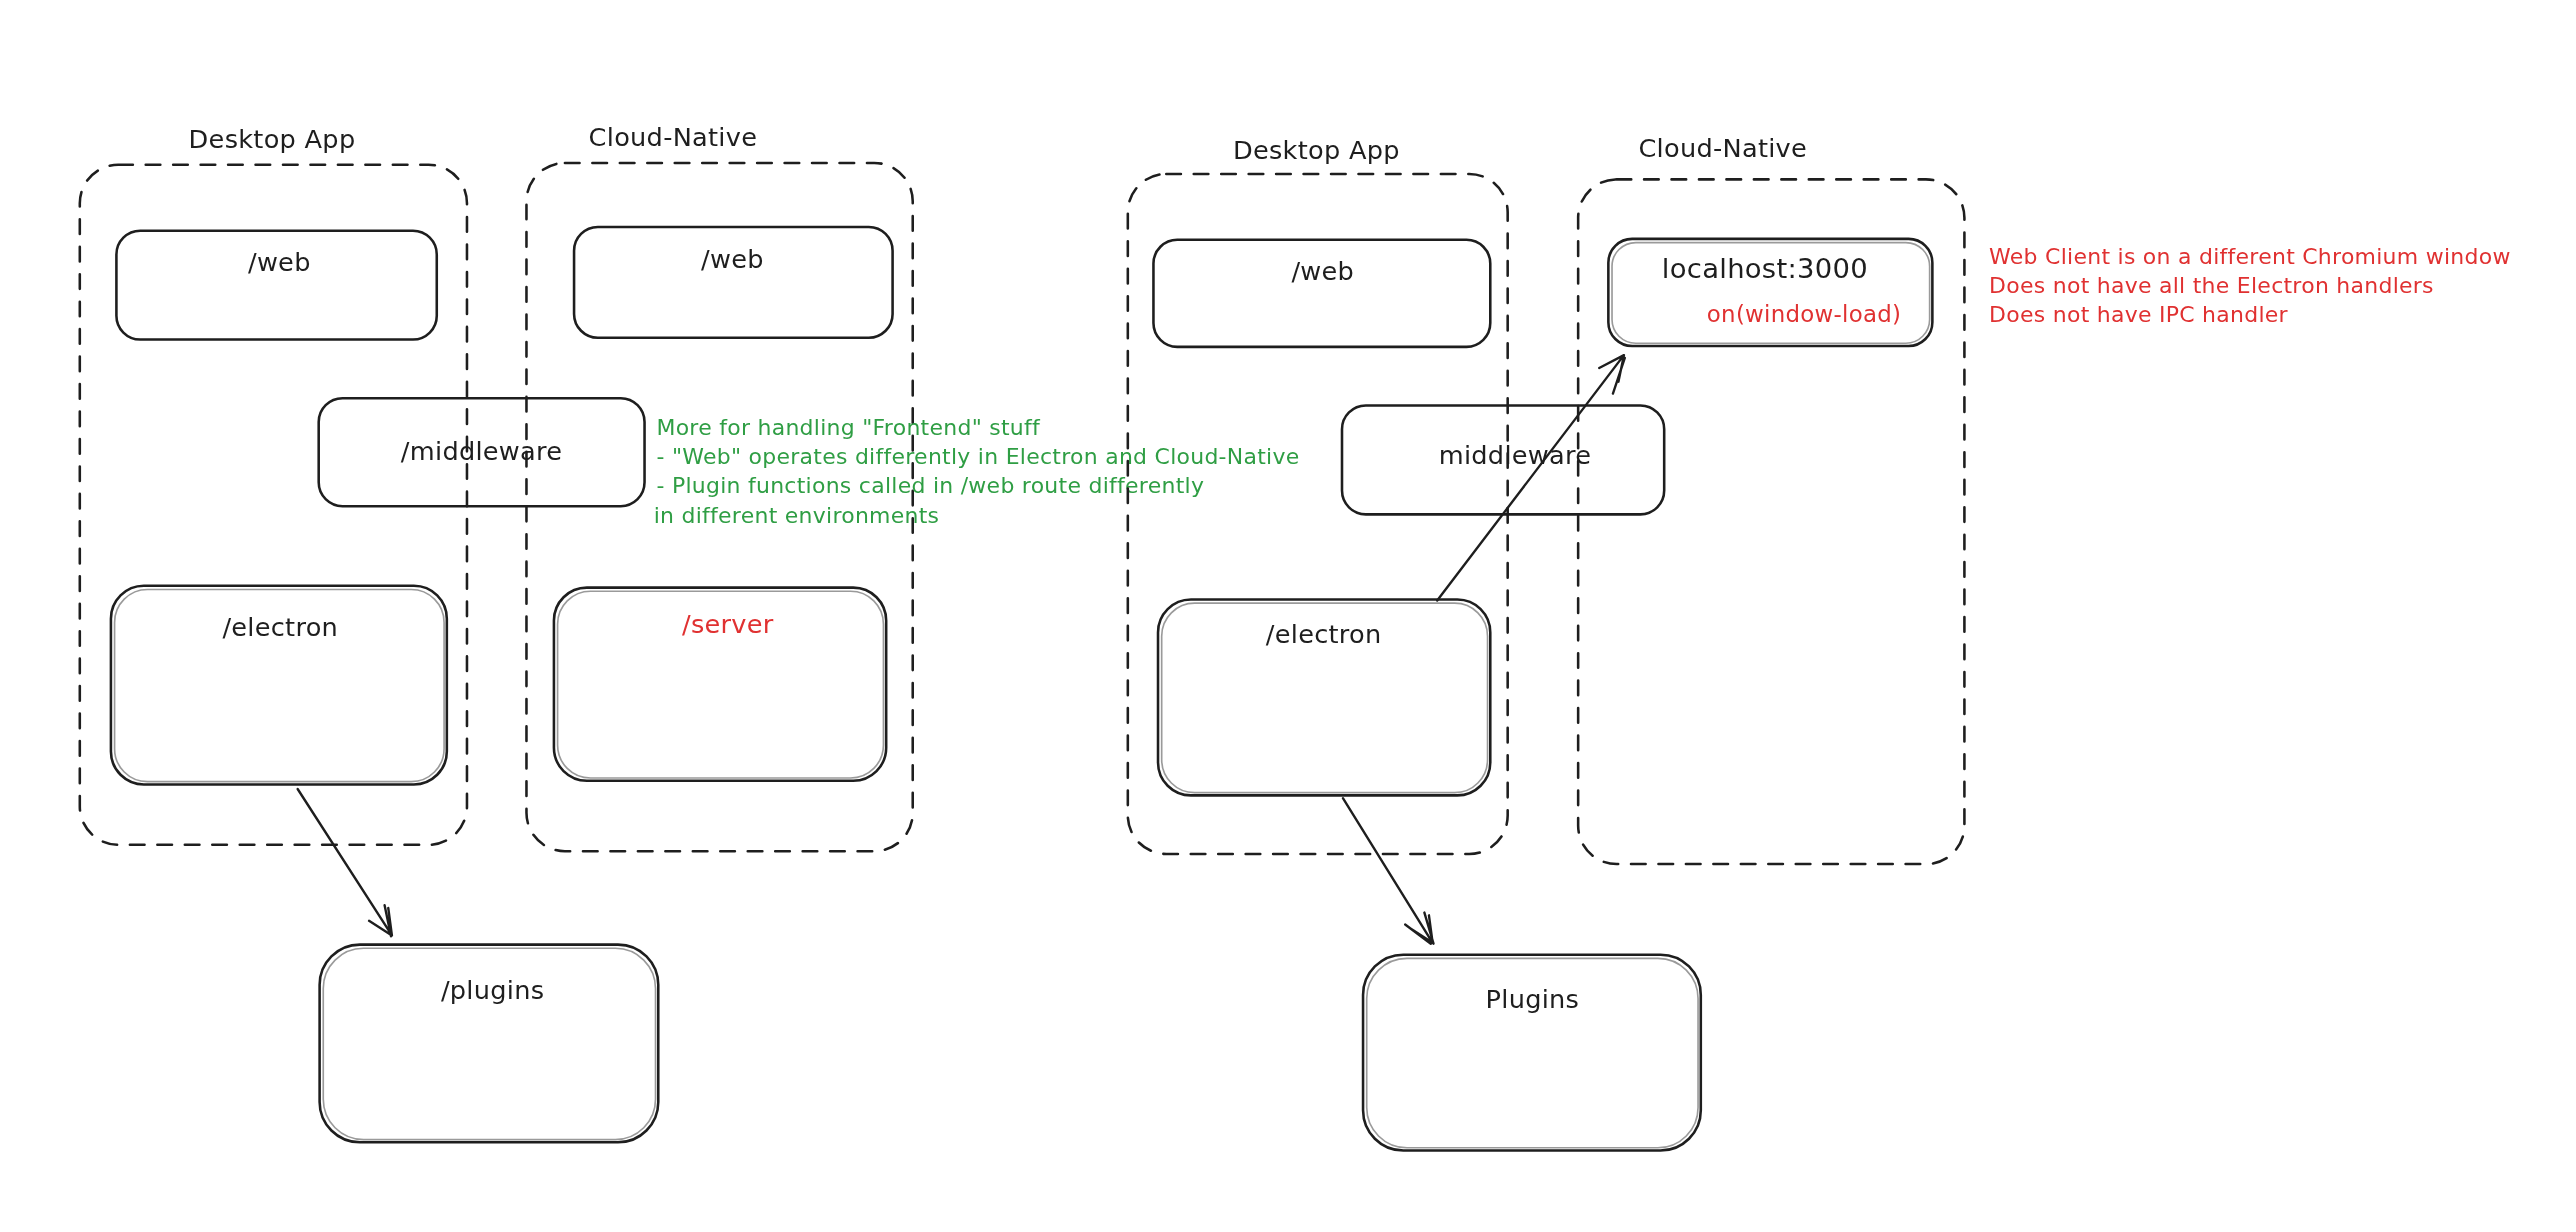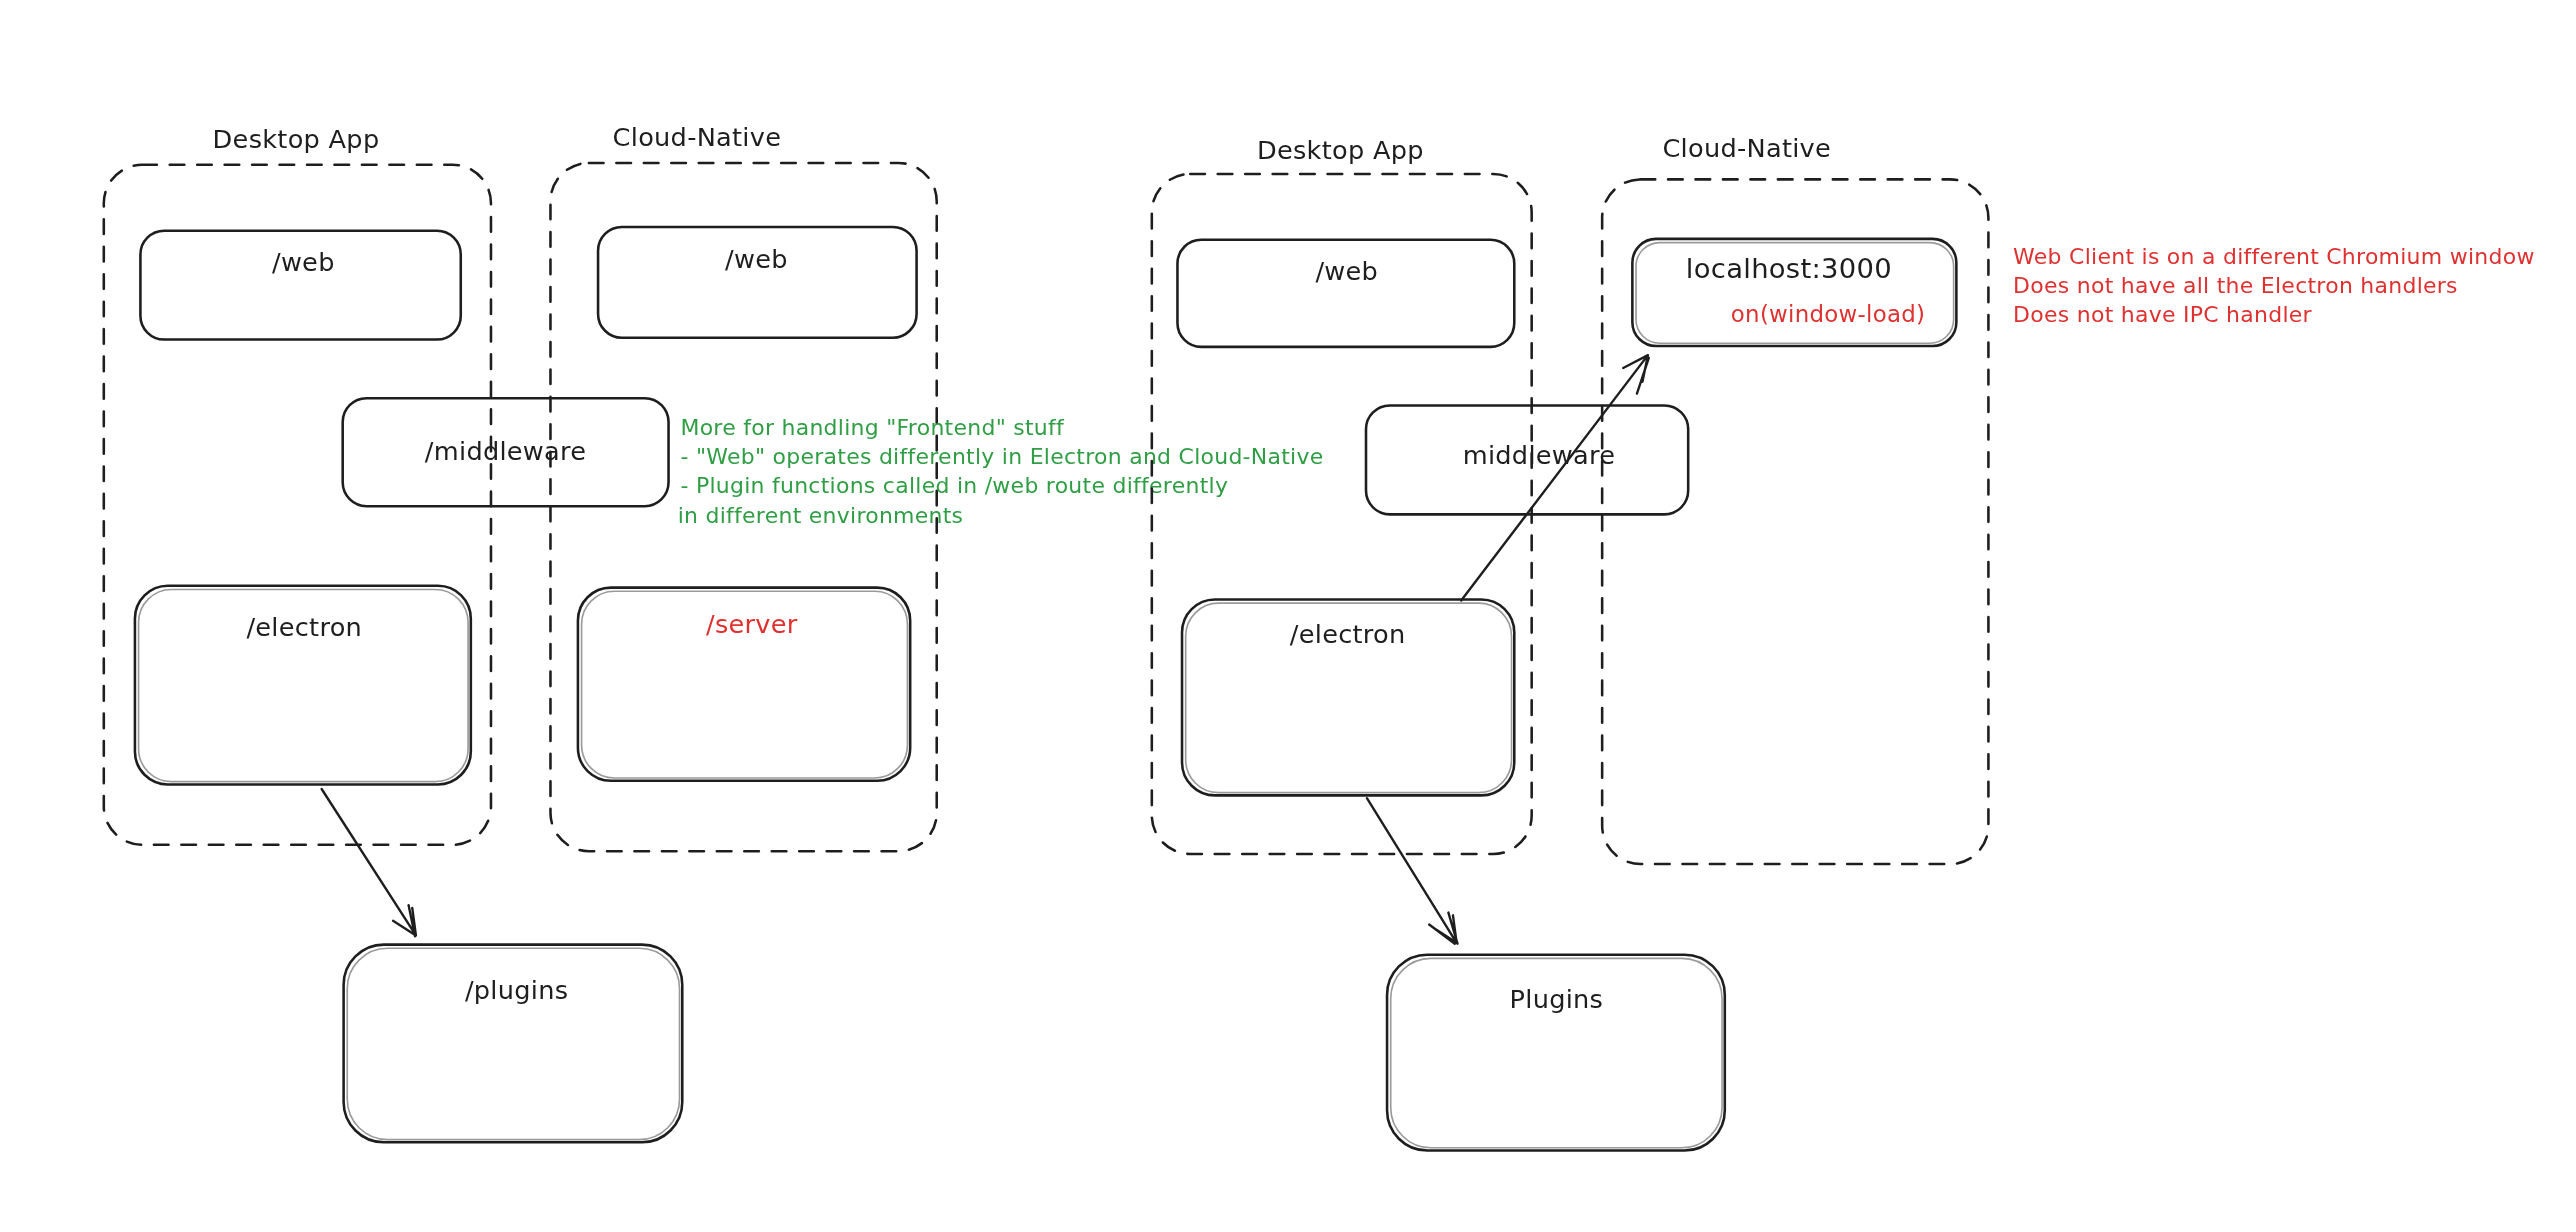--- a/index.html
+++ b/index.html
@@ -9,21 +9,20 @@
     height: 1232px;
     background: #ffffff;
     overflow: hidden;
     font-family: "DejaVu Sans", sans-serif;
   }
   #canvas-wrap {
     position: absolute;
     inset: 0;
     width: 2112px;
     height: 1232px;
-    padding-left: 24px;
   }
   svg { display: block; }
 
   
   .container-dashed {
     fill: none;
     stroke: #1e1e1e;
     stroke-width: 2.8;
     stroke-dasharray: 16 14;
     stroke-linecap: round;

